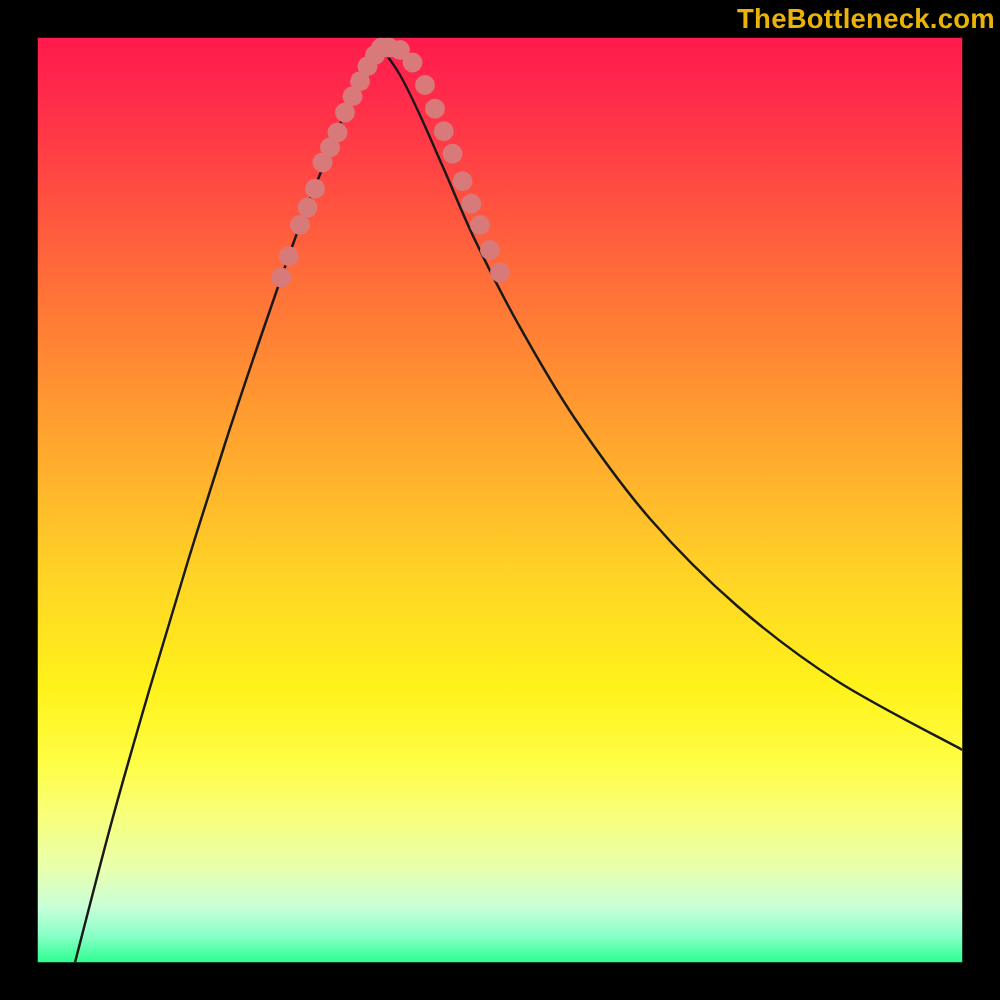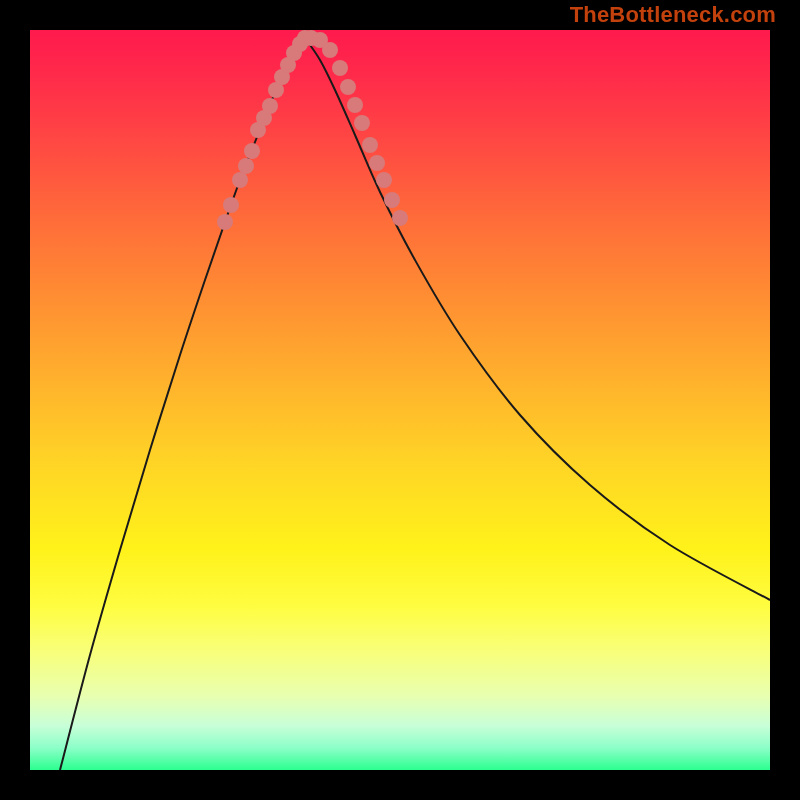--- a/index.html
+++ b/index.html
@@ -46,25 +46,25 @@
     );
   }
   .watermark-wrap {
     position: absolute;
     top: 0;
     right: 0;
     width: 100%;
     text-align: right;
   }
   .watermark {
-    color: #c2410c;
+    color: #eab308;
     font-size: 22px;
     font-weight: 600;
     letter-spacing: 0.2px;
-    padding: 2px 24px 0 0;
+    padding: 2px 4px 0 0;
     display: inline-block;
   }
   svg.curve {
     position: absolute;
     inset: 0;
     width: 740px;
     height: 740px;
   }
 </style>
 </head>

